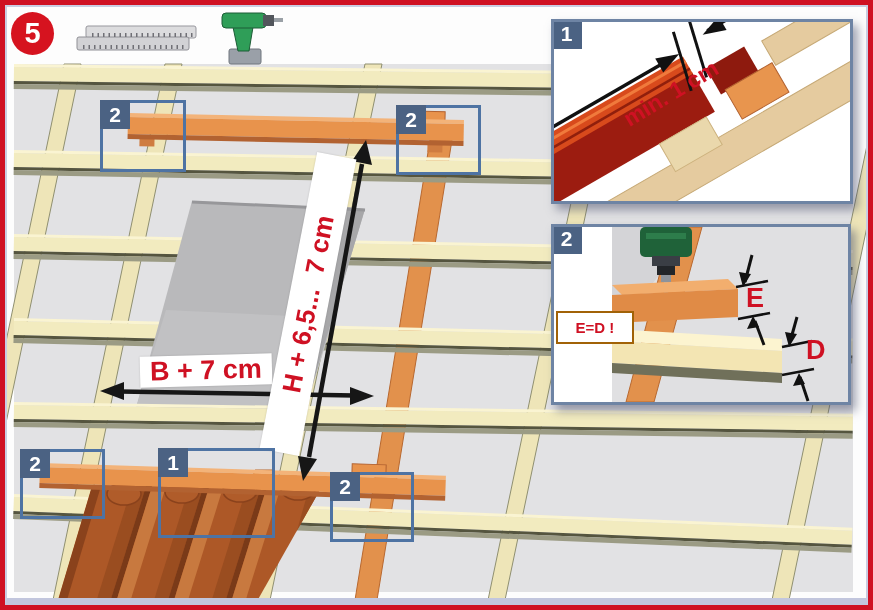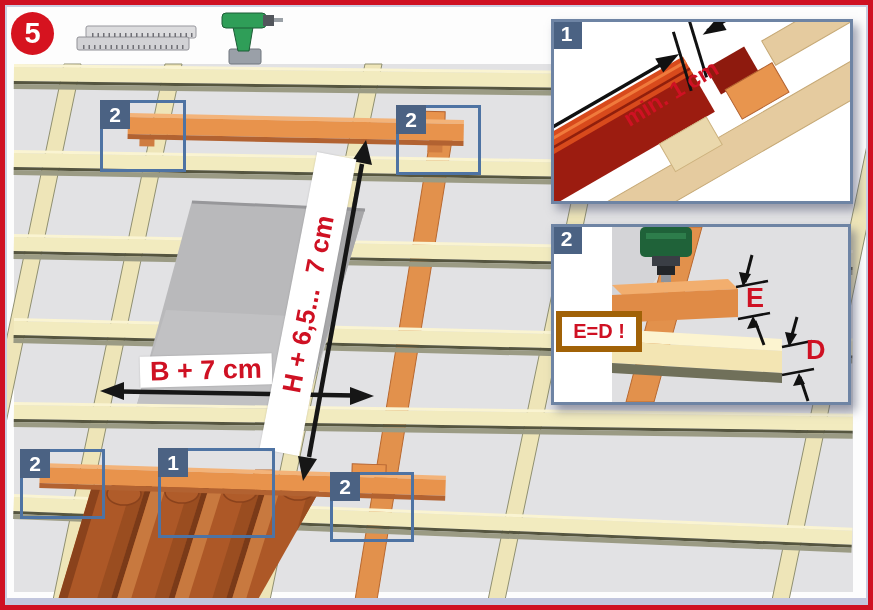--- a/index.html
+++ b/index.html
@@ -45,21 +45,21 @@
   }
   .inset .tag{width:31px;height:30px;}
   .inset1{left:551px;top:19px;width:296px;height:179px;background:#ffffff;}
   .inset2{left:551px;top:224px;width:294px;height:175px;background:#e0e0e2;}
   .min-label{
     position:absolute;left:22px;top:58px;width:190px;text-align:center;
     color:#cf1123;font-size:23px;font-weight:bold;transform:rotate(-31deg);z-index:3;
   }
   .eqd{
     position:absolute;left:2px;top:84px;width:74px;height:29px;background:#fff;
-    border:6px solid #a16207;color:#cf1123;font-size:20px;font-weight:bold;
+    border:2px solid #a16207;color:#cf1123;font-size:15px;font-weight:bold;
     display:flex;align-items:center;justify-content:center;z-index:3;white-space:pre;
   }
   .dimED{position:absolute;color:#cf1123;font-weight:bold;font-size:27px;z-index:3;}
   .lblE{left:192px;top:56px;}
   .lblD{left:252px;top:108px;}
 </style>
 </head>
 <body>
 
 <svg class="scene" width="873" height="610" viewBox="0 0 873 610">

